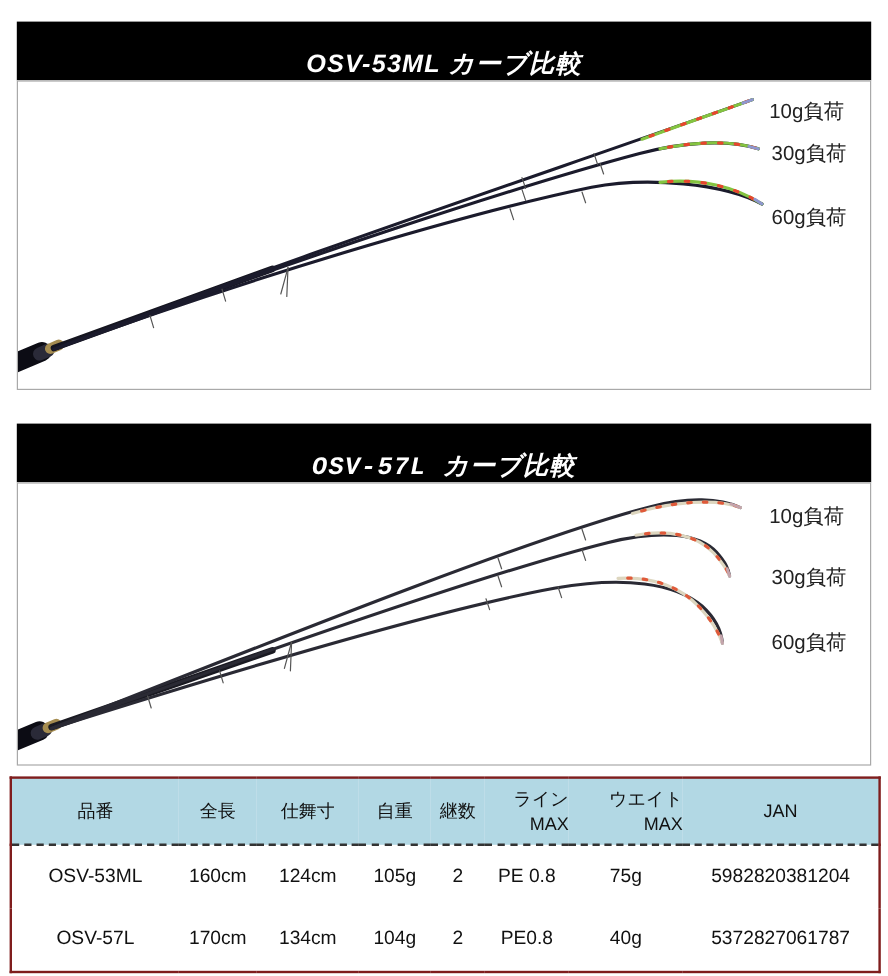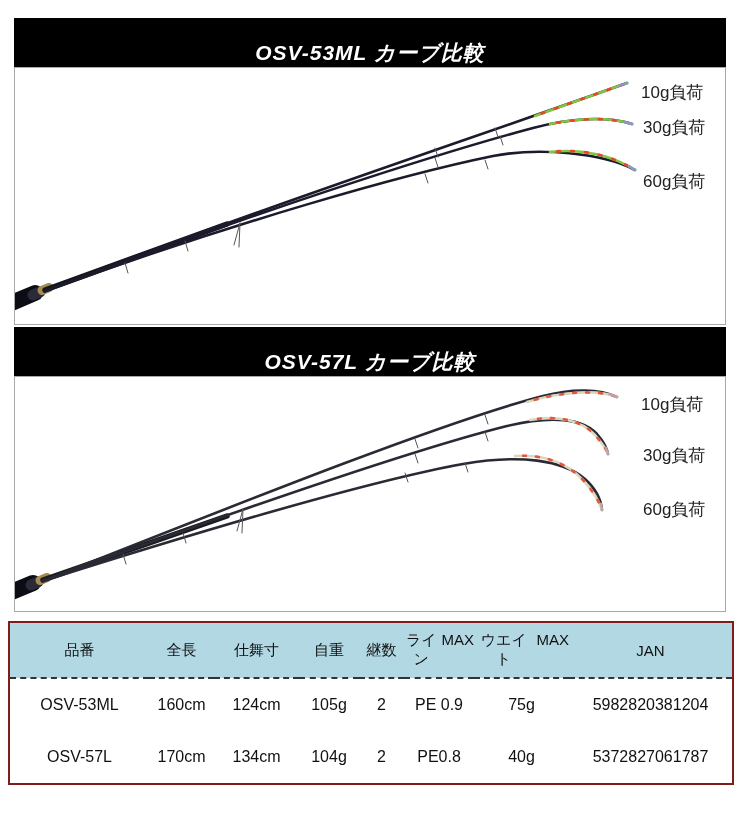--- a/index.html
+++ b/index.html
@@ -10,41 +10,41 @@
   }
   .banner{
     margin:0 14px;height:49px;background:#000;
     display:flex;align-items:flex-end;justify-content:center;
   }
   .banner span{
     color:#fff;font-style:italic;font-weight:bold;
     font-size:21px;letter-spacing:1px;white-space:nowrap;
   }
   .banner.first{margin-top:18px;}
-  .banner.second{margin-top:2px;}
+  .banner.second{margin-top:28px;font-family:Liberation Mono, monospace;}
   .figure{
     margin:0 14px;border:1px solid #a9a9a9;background:#fff;
     position:relative;overflow:hidden;
   }
   .fig1{height:256px;}
   .fig2{height:234px;}
   .figure svg{position:absolute;left:0;top:0;}
   .load-label{
     position:absolute;font-size:17px;color:#222;white-space:nowrap;text-align:center;
   }
   table.spec{
     border-collapse:collapse;table-layout:fixed;
     margin:9px 0 0 8px;width:724px;border:2px solid #7f1d1d;background:#fff;
   }
   table.spec thead th{
     background:#b2d8e4;font-weight:normal;font-size:15px;color:#111;
     height:54px;vertical-align:middle;padding:0;text-align:center;
     border-bottom:2px dashed #333;
   }
-  table.spec thead th .th2{display:flex;gap:3px;align-items:flex-start;}
+  table.spec thead th .th2{display:flex;flex-direction:column;gap:3px;align-items:flex-end;}
   table.spec td{
     text-align:center;font-size:16px;height:52px;padding:0;color:#111;
     vertical-align:middle;white-space:nowrap;
   }
 </style>
 </head>
 <body>
 
 <div class="banner first">
   <span>OSV-53ML カーブ比較</span>
@@ -189,21 +189,21 @@
       <th>JAN</th>
     </tr>
   </thead>
   <tbody>
     <tr>
       <td>OSV-53ML</td>
       <td>160cm</td>
       <td>124cm</td>
       <td>105g</td>
       <td>2</td>
-      <td>PE 0.9</td>
+      <td>PE 0.8</td>
       <td>75g</td>
       <td>5982820381204</td>
     </tr>
     <tr>
       <td>OSV-57L</td>
       <td>170cm</td>
       <td>134cm</td>
       <td>104g</td>
       <td>2</td>
       <td>PE0.8</td>

